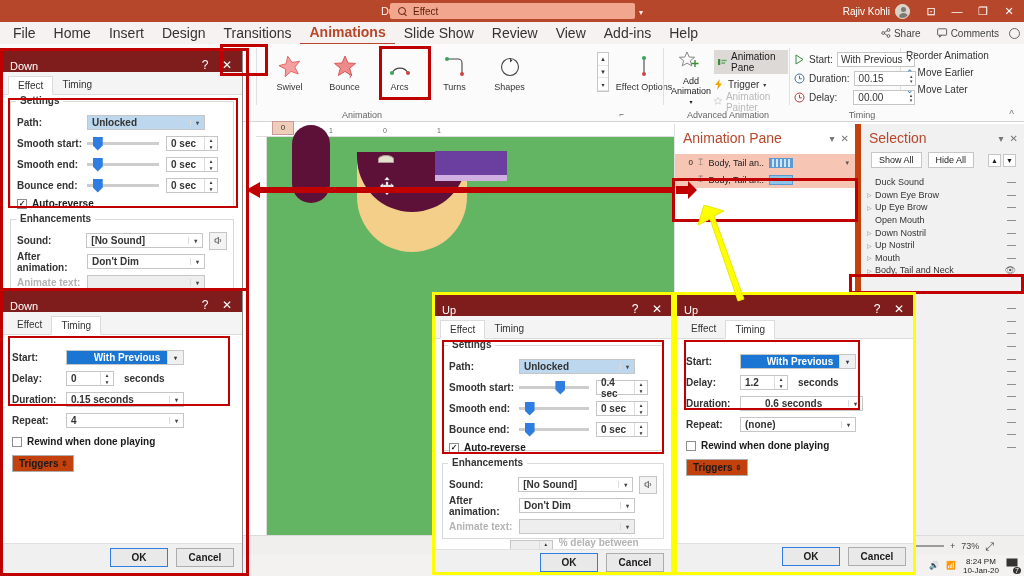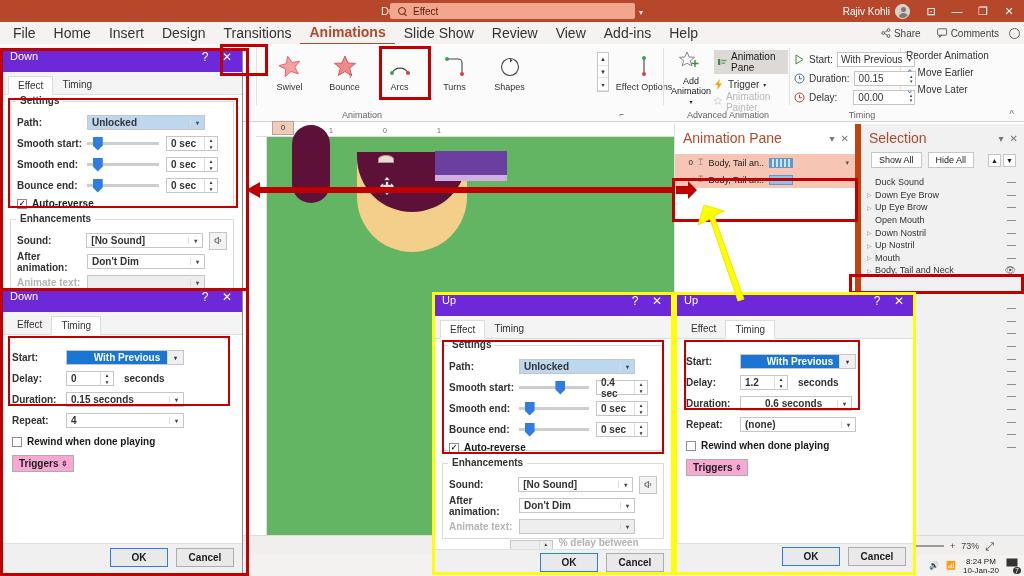--- a/index.html
+++ b/index.html
@@ -135,22 +135,22 @@
 
   
   .taskbar { position:absolute; left:0; top:555px; width:1024px; height:21px; background:#f4f2f0;
              display:flex; align-items:center; gap:18px; padding-left:18px;}
   .tb-ic { width:16px; height:16px; display:flex; align-items:center; justify-content:center; font-size:12px;}
   .tray { position:absolute; right:4px; top:0; height:21px; display:flex; align-items:center; gap:7px; font-size:8px;}
   .clock { text-align:center; line-height:9px; font-size:8px; }
 
   
   .dlg { position:absolute; background:#fff; box-shadow:0 0 0 1px #8d8d8d; }
-  .dlg-title { height:22px; background:#6d28d9; color:#fff; display:flex; align-items:flex-start;
-               padding:0 4px 16px 8px; font-size:11px; }
+  .dlg-title { height:22px; background:#7f1d1d; color:#fff; display:flex; align-items:flex-end;
+               padding:0 4px 0 8px; font-size:11px; }
   .dlg-title .sp { flex:1; }
   .dlg-help, .dlg-x { width:22px; text-align:center; font-size:12px; color:#fff; }
   .tabs { display:flex; gap:0; padding:4px 0 0 6px; background:#f4f4f4; border-bottom:1px solid #dcdcdc;}
   .tab { font-size:10px; padding:3px 9px; color:#333; }
   .tab.active { background:#fff; border:1px solid #dcdcdc; border-bottom:1px solid #fff; margin-bottom:-1px;}
   .dlg-body { background:#fff; position:relative;font-weight:bold; }
   .grp { position:relative; margin:6px 8px 0 8px; border:1px solid #d9d9d9; padding:10px 6px 6px 6px; }
   .grp-label { position:absolute; top:-7px; left:5px; background:#fff; padding:0 4px; font-size:10px; color:#333;}
   .f-row { display:flex; align-items:center; height:21px; font-size:10px; color:#333;}
   .f-label { width:70px; }
@@ -175,21 +175,21 @@
   .spinbox .sa i { width:12px; height:6.5px; display:flex; align-items:center; justify-content:center;
                    font-size:5px; font-style:normal; color:#333; }
   .chk { display:flex; align-items:center; gap:5px; font-size:10px; }
   .chkbox { width:10px; height:10px; border:1px solid #8d8d8d; background:#fff; font-size:8px;
             display:flex; align-items:center; justify-content:center; line-height:8px;}
   .sound-btn { width:18px; height:18px; border:1px solid #c6c6c6; background:#f3f3f3;
                display:flex; align-items:center; justify-content:center; font-size:10px;}
   .btn { border:1px solid #adadad; background:#e9e9e9; font-size:10px; padding:3px 0; text-align:center; width:58px;}
   .btn.def { border:1px solid #2f7de1; background:#e9e9e9; }
   .dlg-foot { position:absolute; right:8px; bottom:6px; display:flex; gap:8px; }
-  .trig-btn { border:1px solid #adadad; background:#f9a8d4; font-size:10px; padding:2px 6px;
+  .trig-btn { border:1px solid #adadad; background:#c2410c; font-size:10px; padding:2px 6px;
               display:inline-flex; align-items:center; gap:3px; }
 
   
   .hlbox { position:absolute; border:3px solid #c00000; pointer-events:none; }
   .hlbox.thin { border-width:2px; }
   .hlbox.yellow { border:3px solid #ffff00; }
   .arrow-line { position:absolute; background:#c00000; }
 </style>
 </head>
 <body>
@@ -974,21 +974,21 @@
             <span>1.2</span>
             <span class="sa">
                 <i>▴</i>
                 <i>▾</i>
               </span>
           </span>
           <span style="margin-left:10px;">seconds</span>
         </div>
         <div class="f-row">
           <span class="f-label" style="width:54px;">Duration:</span>
-          <span class="f-combo" style="width:112px;padding-left:24px;">
+          <span class="f-combo" style="width:123px;padding-left:24px;">
             <span class="cv">0.6 seconds</span>
             <span class="ca">▾</span>
           </span>
         </div>
         <div class="f-row">
           <span class="f-label" style="width:54px;">Repeat:</span>
           <span class="f-combo" style="width:116px;">
             <span class="cv">(none)</span>
             <span class="ca">▾</span>
           </span>

